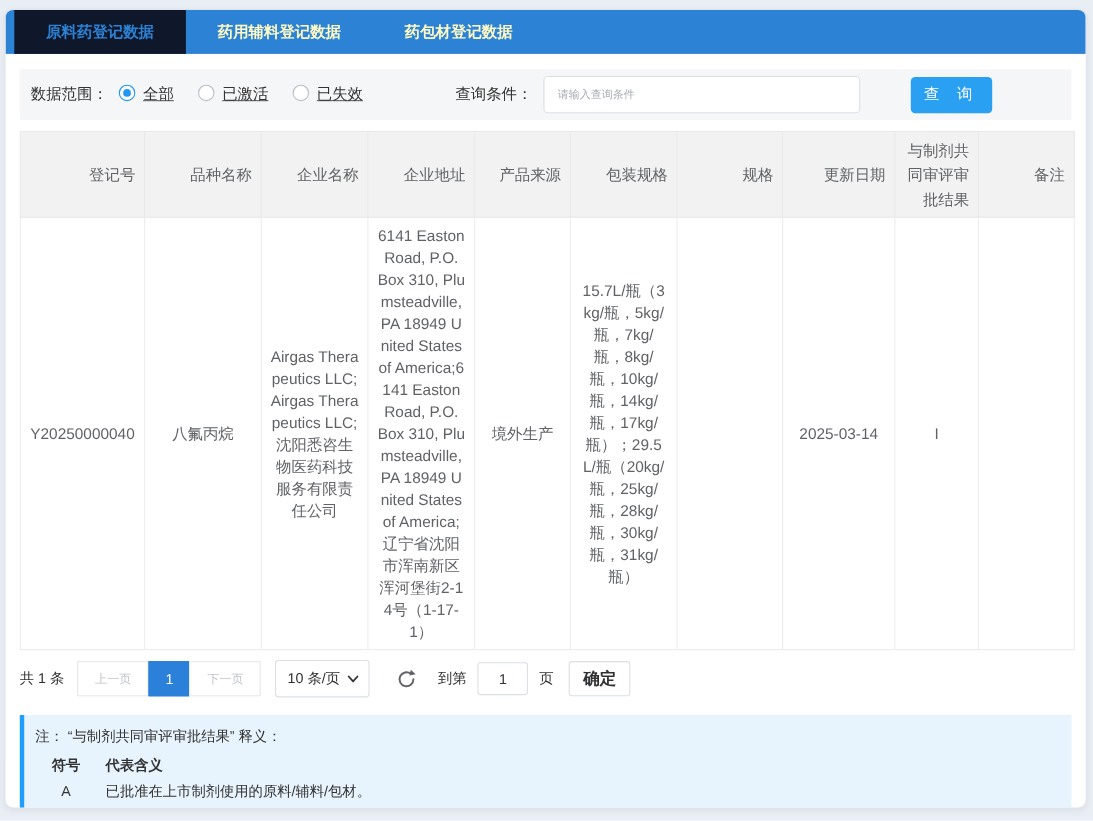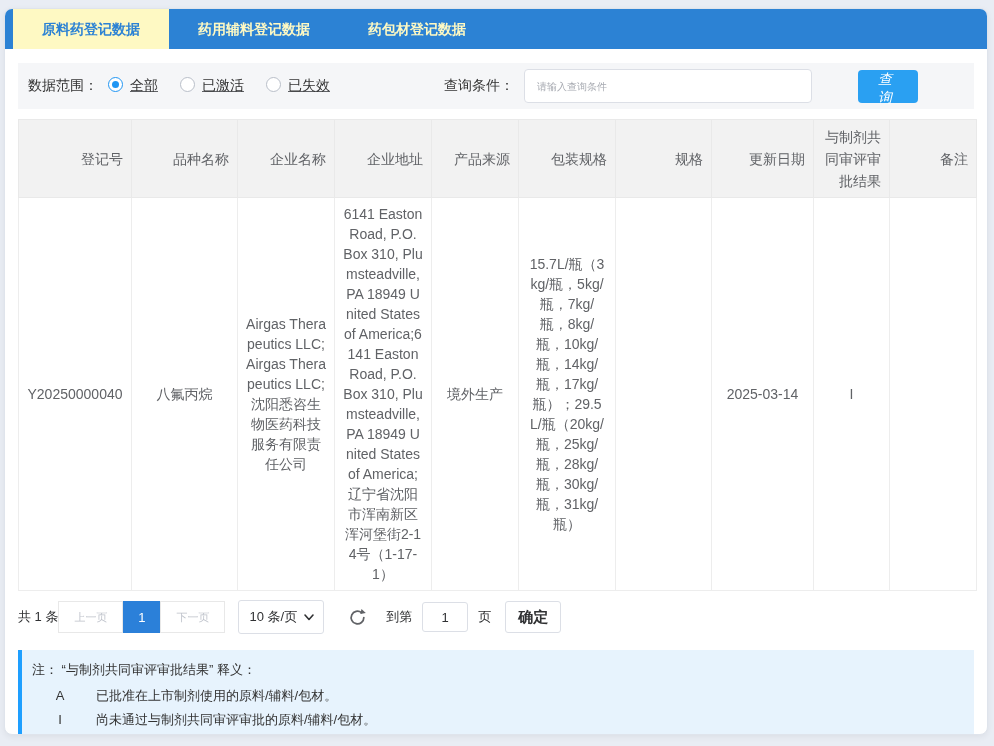--- a/index.html
+++ b/index.html
@@ -17,21 +17,21 @@
     overflow:hidden;box-sizing:border-box;
   }
   
   .tabbar{
     height:40px;background:#2c82d4;display:flex;align-items:stretch;
   }
   .tab{
     padding:0 29px;line-height:40px;color:#fef9c3;font-size:14px;font-weight:bold;
     cursor:pointer;white-space:nowrap;
   }
-  .tab.active{background:#fef9c3;color:#2c82d4;margin-left:8px;}
+  .tab.active{background:#0f172a;color:#2c82d4;margin-left:8px;}
   
   .filterbar{
     margin:14px 13px 10px 13px;height:46px;background:#f5f6f8;
     display:flex;align-items:center;padding:0 10px;box-sizing:border-box;
   }
   .filterbar .lbl{color:#333;margin-right:10px;white-space:nowrap;text-align:center;}
   .radio-group{display:flex;align-items:center;}
   .radio-item{display:flex;align-items:flex-start;margin-right:22px;cursor:pointer;text-decoration:underline;}
   .radio{
     width:15px;height:15px;border-radius:50%;border:1px solid #b9bfc9;
@@ -44,46 +44,45 @@
   }
   .radio-label{color:#333;}
   .query-label{margin-left:auto;color:#333;white-space:nowrap;margin-right:10px;}
   .query-input{
     width:288px;height:34px;border:1px solid #dcdfe6;border-radius:4px;
     background:#fff;padding:0 12px;font-size:10px;color:#333;outline:none;
     font-family:inherit;box-sizing:border-box;
   }
   .query-input::placeholder{color:#a8abb2;}
   .search-btn{
-    margin-left:46px;margin-right:46px;width:60px;height:33px;
+    margin-left:46px;margin-right:62px;width:74px;height:33px;
     background:#2aa0f2;color:#fff;border:none;border-radius:4px;
     font-size:14px;letter-spacing:6px;padding-left:6px;cursor:pointer;
     font-family:inherit;
-    font-style:italic;
   }
   
   table.data{
     margin:0 13px;border-collapse:collapse;table-layout:fixed;width:958px;
     font-size:14px;color:#606266;
   }
   table.data th{
     background:#f2f2f2;font-weight:normal;color:#606266;
     border:1px solid #e9e9e9;height:78px;padding:4px 8px;box-sizing:border-box;
     text-align:right;vertical-align:middle;line-height:22px;
   }
   table.data td{
     border:1px solid #ededed;height:368px;padding:6px 8px;box-sizing:border-box;
     text-align:center;vertical-align:middle;line-height:20px;
     word-break:break-all;overflow-wrap:anywhere;
   }
   
   .pager{
     margin:9px 13px 0 13px;display:flex;align-items:center;font-size:13px;color:#303133;
   }
-  .pager .total{margin-right:0;white-space:nowrap;}
+  .pager .total{margin-right:12px;white-space:nowrap;}
   .pg-btn{
     height:32px;padding:0 15px;border:1px solid #e8e8e8;background:#fff;
     color:#c0c4cc;font-size:11px;cursor:default;font-family:Liberation Serif, serif;
   }
   .pg-num{
     width:37px;height:32px;background:#2b80d9;color:#fff;border:1px solid #2b80d9;
     font-size:13px;cursor:pointer;font-family:inherit;
   }
   .page-size{
     margin-left:13px;height:32px;border:1px solid #dcdfe6;border-radius:3px;
@@ -215,20 +214,24 @@
     <span class="goto-label">到第</span>
     <input class="goto-input" type="text" value="1" style="">
     <span class="goto-suffix">页</span>
     <button class="confirm-btn">确定</button>
   </div>
 
   <div class="note">
     <div class="title">注： “与制剂共同审评审批结果” 释义：</div>
     <table>
       <tbody>
+          <tr>
+        <th class="sym">符号</th>
+        <th>代表含义</th>
+      </tr>
       <tr>
         <td class="sym">A</td>
         <td>已批准在上市制剂使用的原料/辅料/包材。</td>
       </tr>
       <tr>
         <td class="sym">I</td>
         <td>尚未通过与制剂共同审评审批的原料/辅料/包材。</td>
       </tr>
     </tbody>
       </table>

